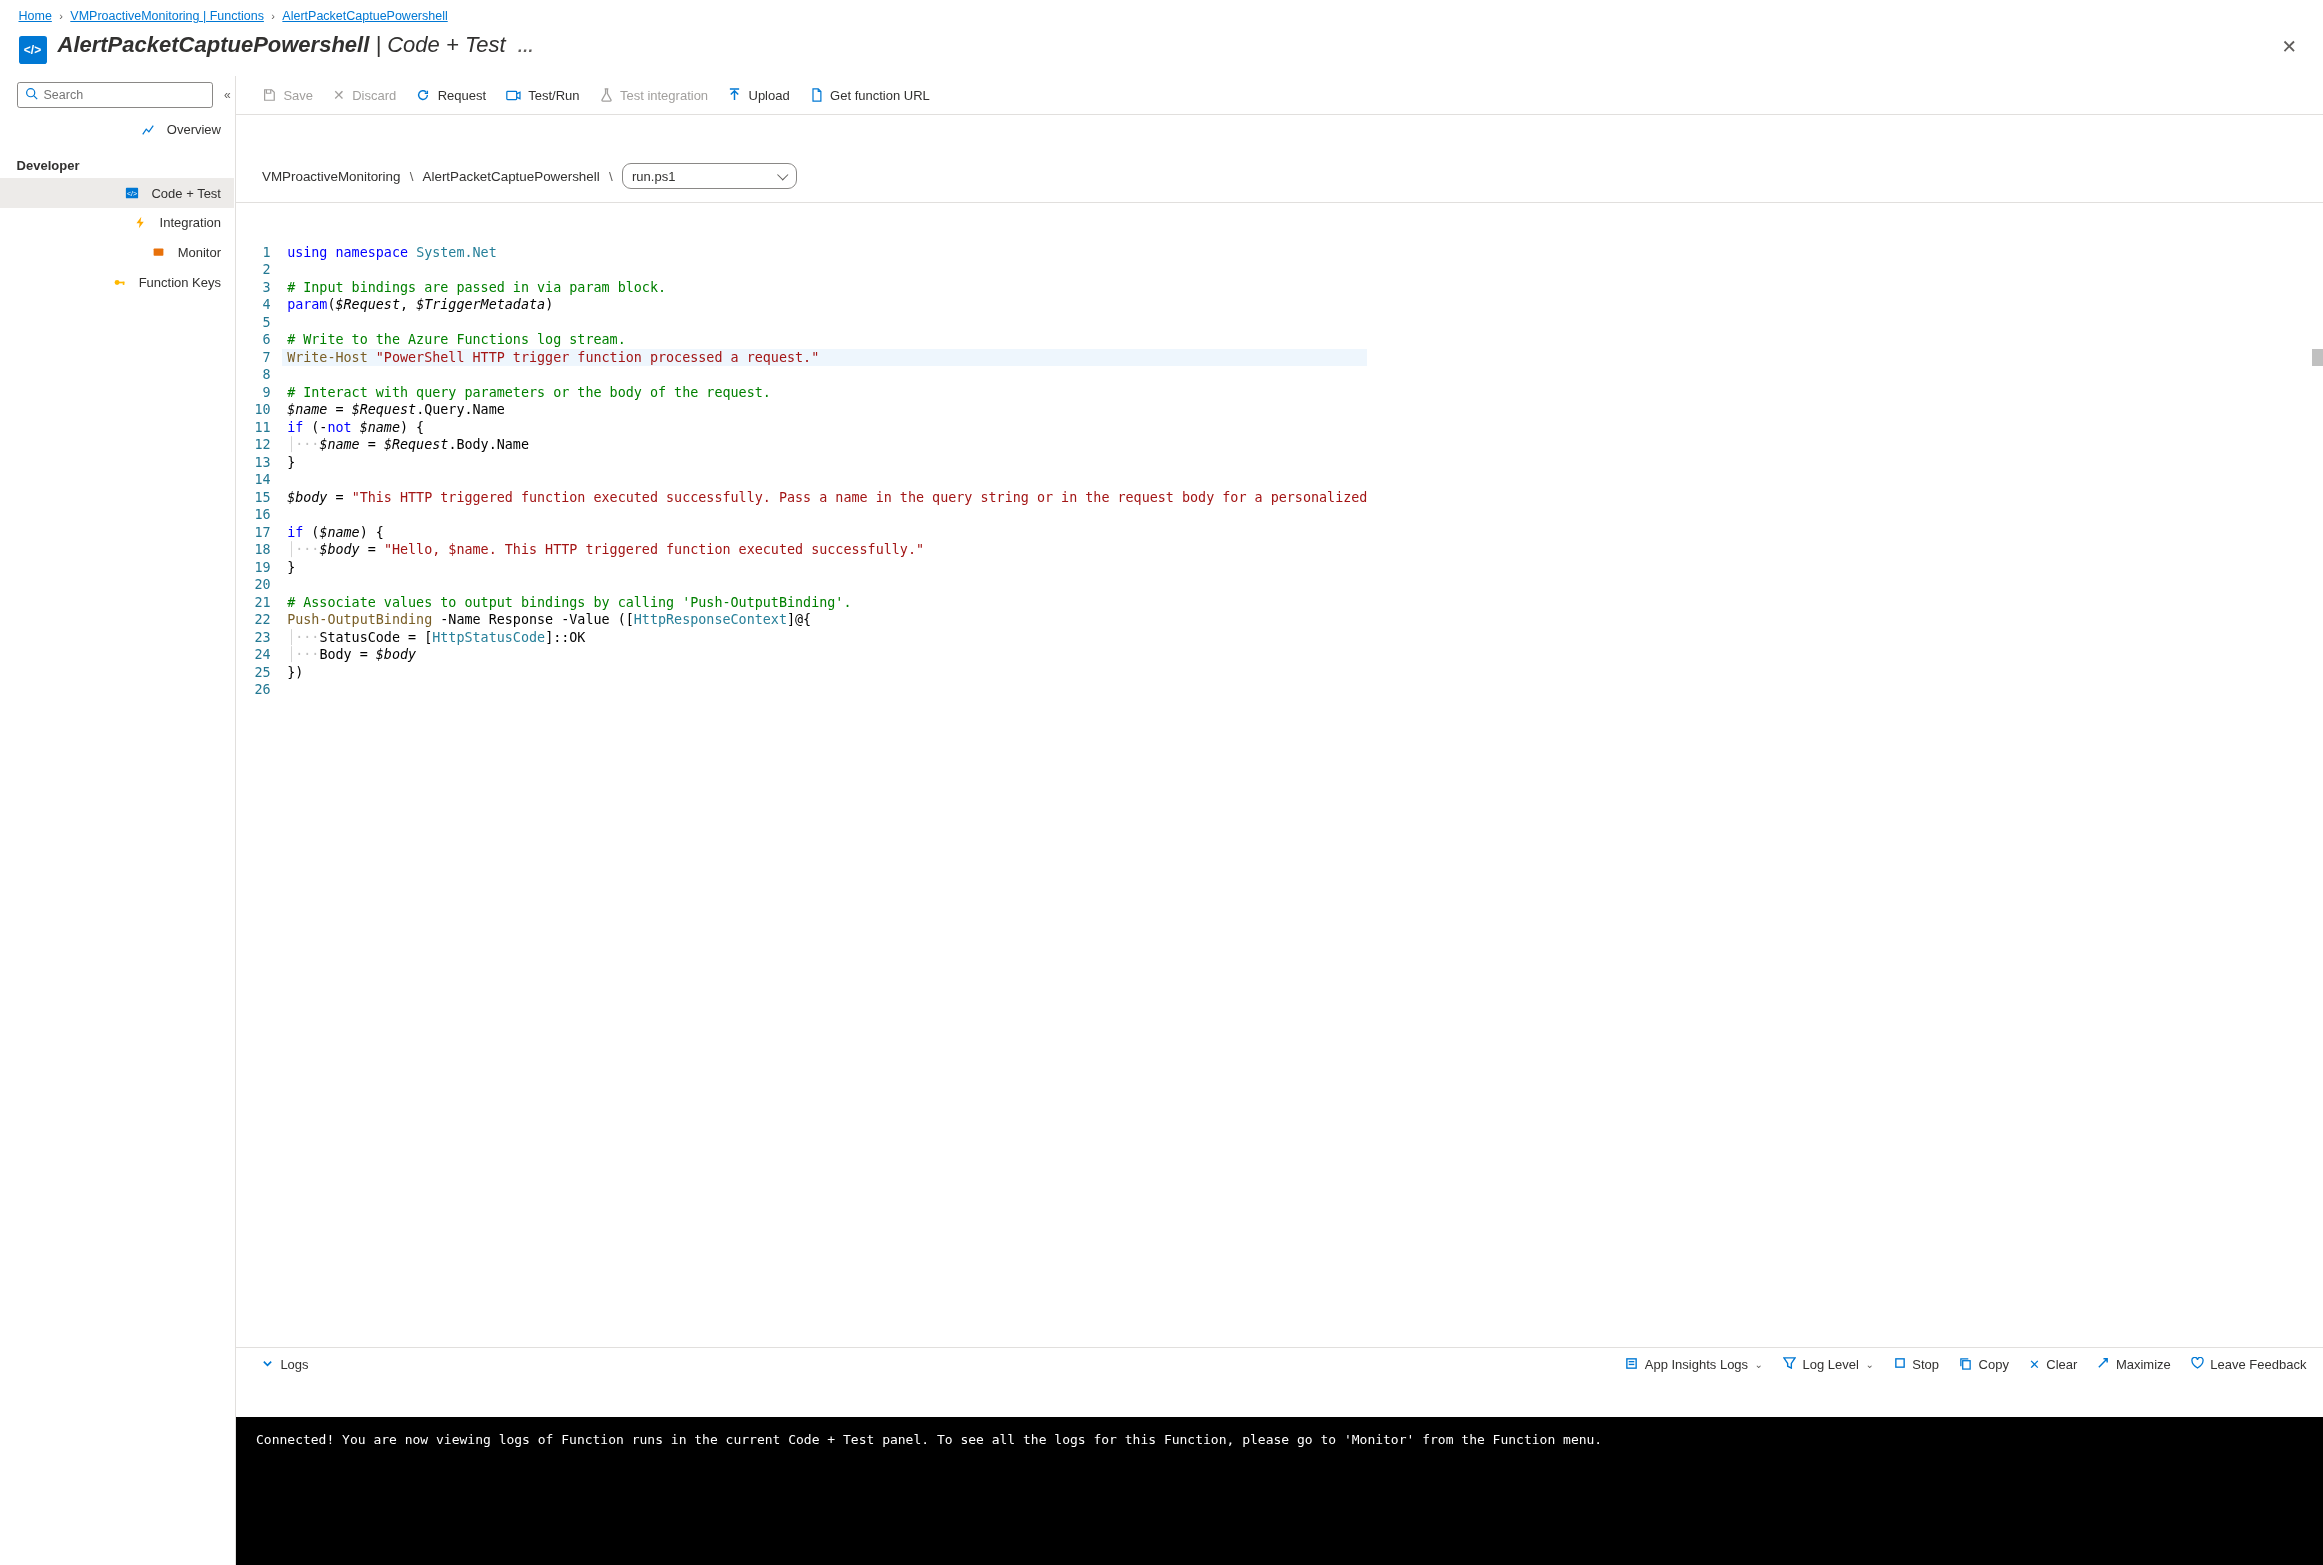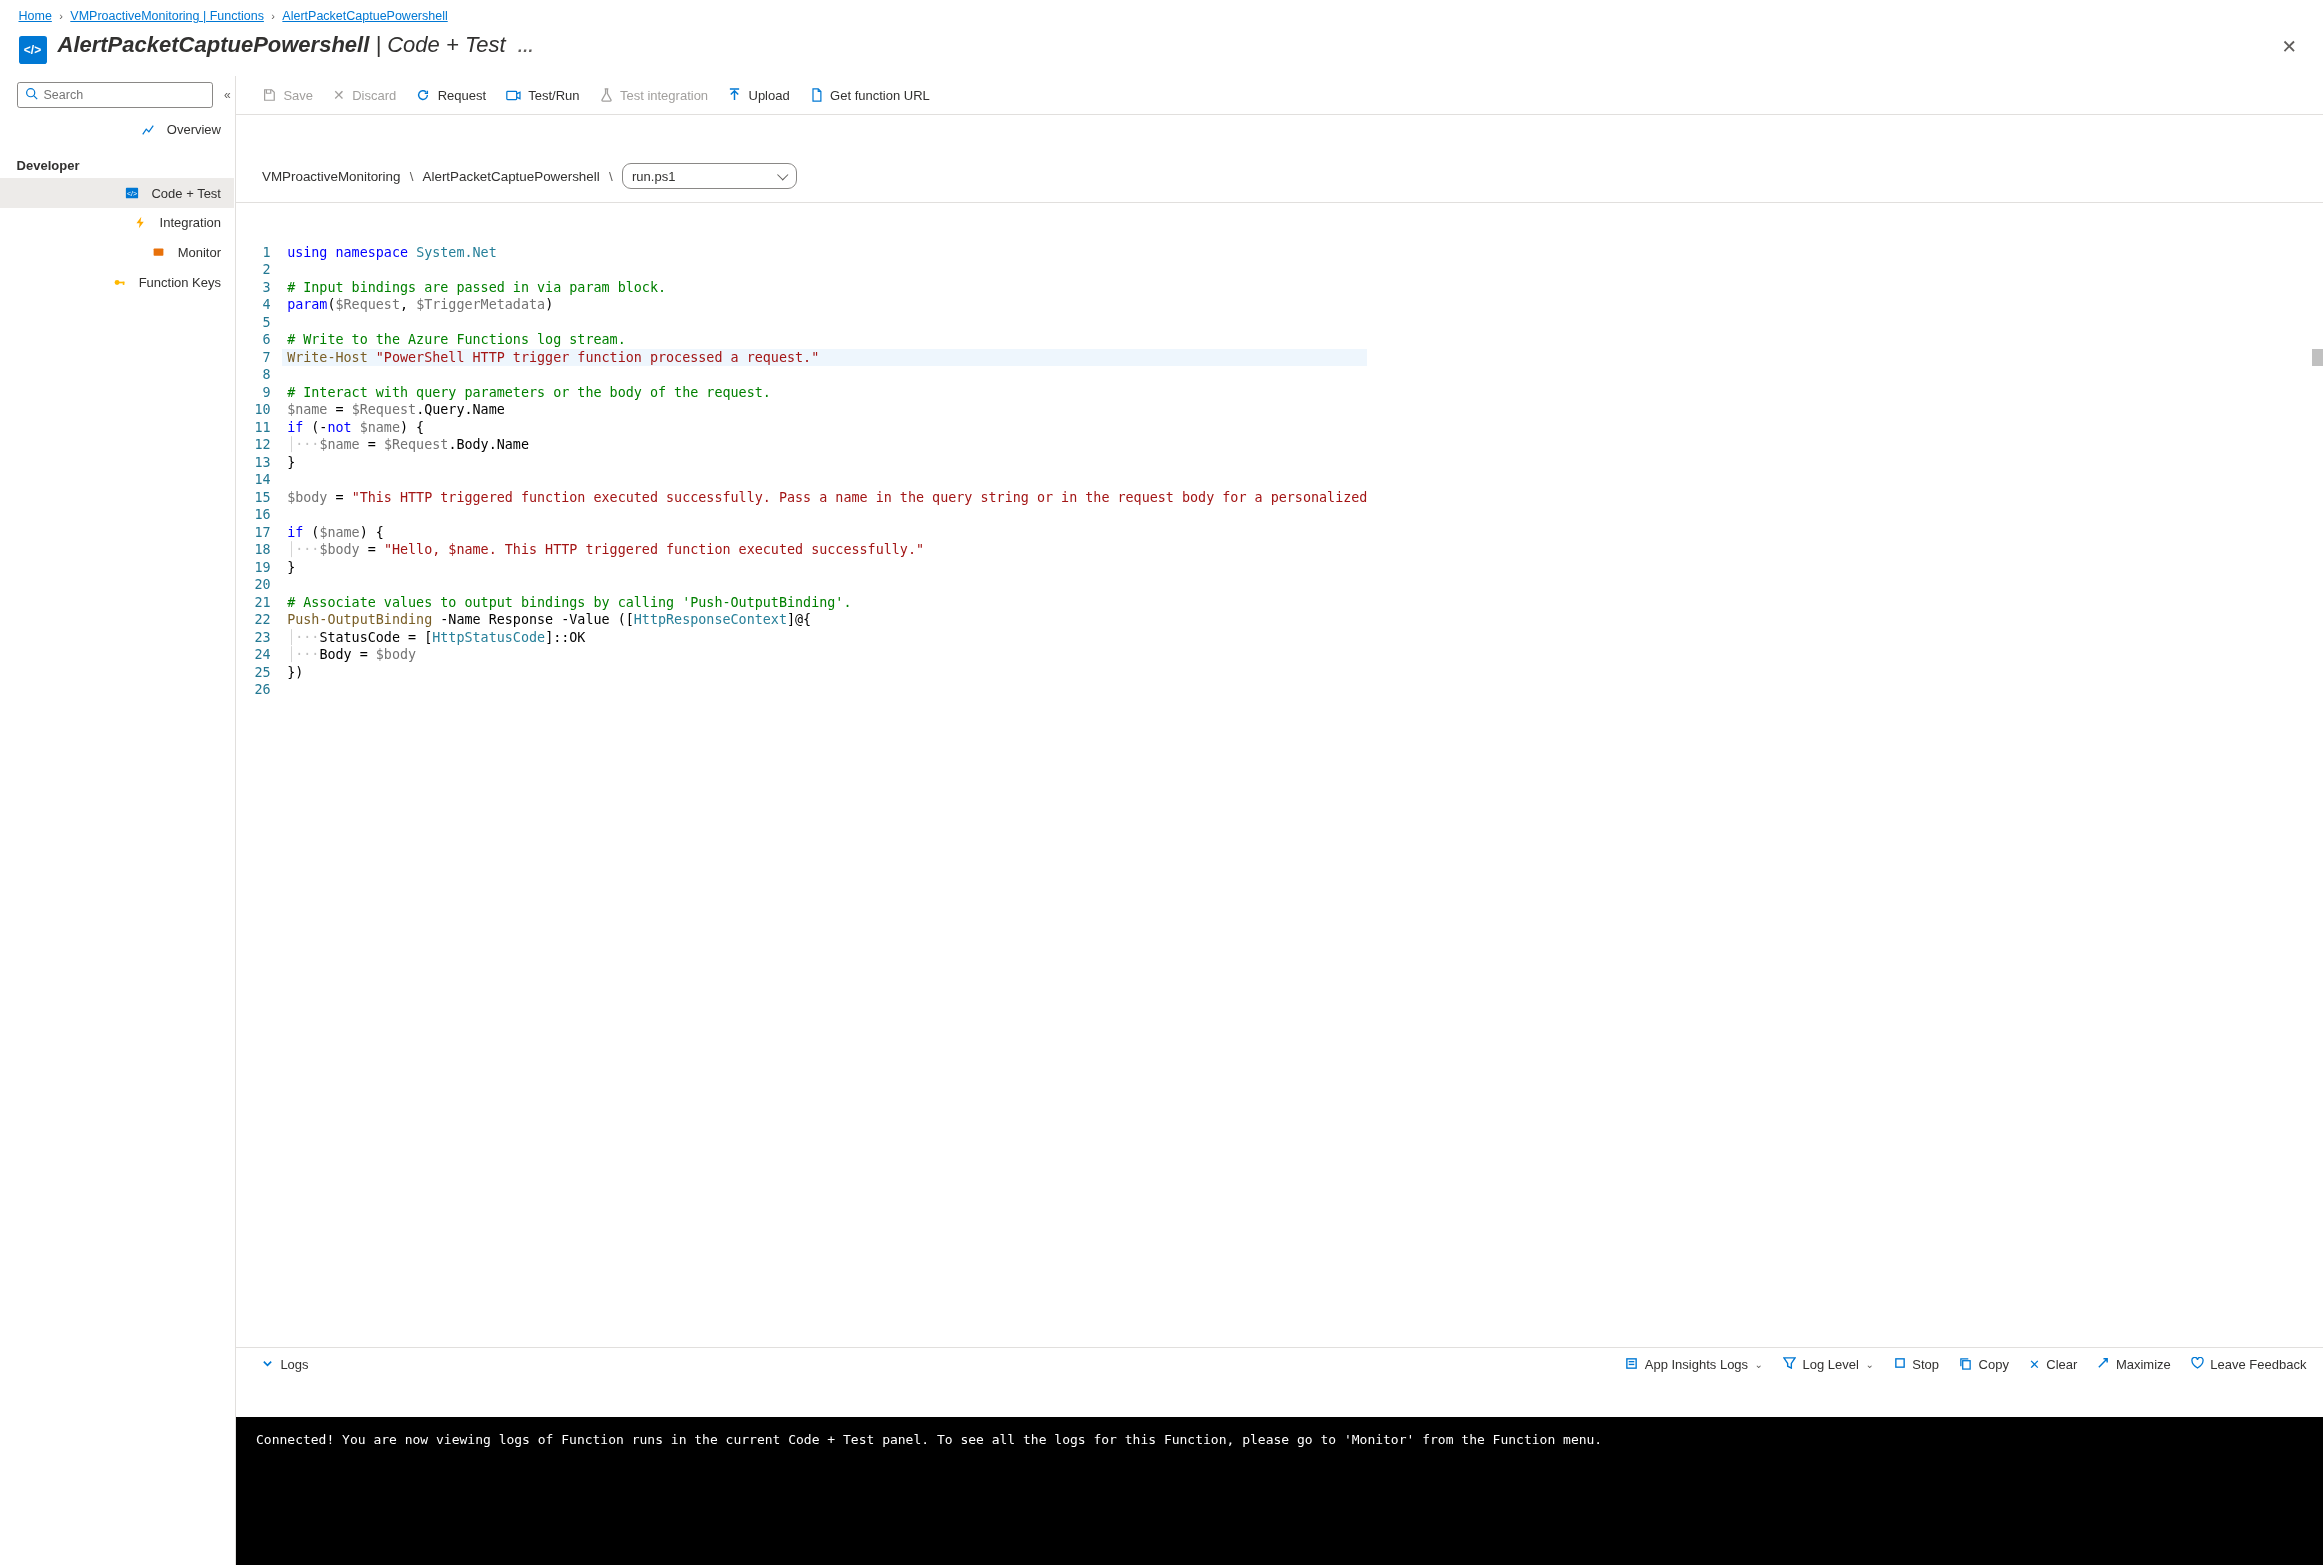--- a/index.html
+++ b/index.html
@@ -191,21 +191,21 @@
     padding: 5.5px 9.2px 5.5px 5.5px;
     white-space: pre;
     color: #000;
   }
   .code .line { height: 17.5px; }
   .code .line.hl { background: #eef6fd; margin-left: -5.5px; padding-left: 5.5px; }
   .tok-kw    { color: #0000ff; }
   .tok-ns    { color: #267f99; }
   .tok-cm    { color: #008000; }
   .tok-str   { color: #a31515; }
-  .tok-var   { color: #737373; }
+  .tok-var   { color: #000000; font-style: italic; }
   .tok-type  { color: #267f99; }
   .tok-cmd   { color: #795e26; }
   .indent-guide { color: #d4d4d4; }
   .whitespace-dot { color: #c0c0c0; }
 
   .editor-scroll-thumb {
     position: absolute;
     right: 0; top: 111px;
     width: 11px; height: 16.6px;
     background: #c0c0c0;

